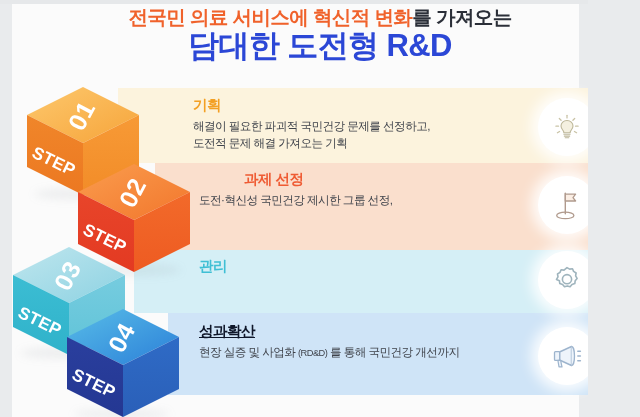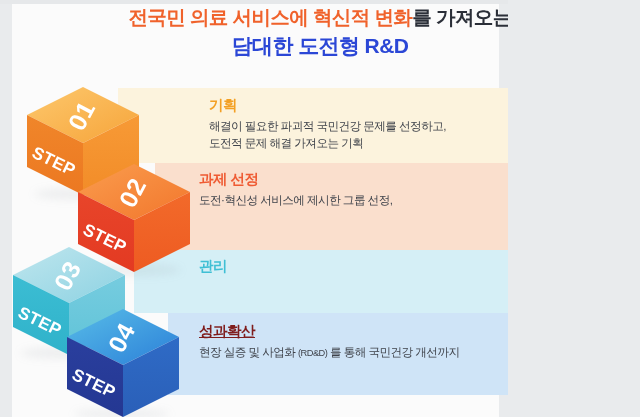--- a/index.html
+++ b/index.html
@@ -2,57 +2,57 @@
 <html><head>
 <meta charset="utf-8">
 <style>
   * { margin:0; padding:0; box-sizing:border-box; }
   html,body { width:640px; height:417px; overflow:hidden; }
   body {
     font-family:"Liberation Sans","DejaVu Sans",sans-serif;
     background:#e9ebed;
     position:relative;
   }
-  #page { position:absolute; inset:0; width:508px; height:417px; overflow:hidden; background:#e9ebed; }
+  #page { position:absolute; inset:0; width:588px; height:417px; overflow:hidden; background:#e9ebed; }
 
   
   .canvas { position:absolute; left:0; top:0; width:640px; height:417px; background:#fbfbfb; }
   .edge-l { position:absolute; left:0; top:0; width:12px; height:417px; background:#e9ebed; }
   .edge-r { position:absolute; right:0; top:0; width:9px;  height:417px; background:#e9ebed; }
   .edge-t { position:absolute; left:0; top:0;  width:640px; height:4px;  background:#e6e8ea; }
 
   
   .title-wrap { position:absolute; left:0; top:4px; width:640px; text-align:center; }
   .title-line1 { font-size:19.5px; font-weight:bold; letter-spacing:-0.6px; line-height:26px;
                  white-space:nowrap; }
   .t-orange { color:#f0622b; }
   .t-dark   { color:#2b2f38; }
-  .title-line2 { font-size:21px; font-weight:bold; color:#2b47d6; letter-spacing:-0.6px;
+  .title-line2 { font-size:31px; font-weight:bold; color:#2b47d6; letter-spacing:-0.6px;
                  line-height:30px; margin-top:1px; white-space:nowrap; }
 
   
   .band { position:absolute; }
   .band1 { left:118px; top:88px;  width:513px; height:75px;  background:#fcf3dd; }
   .band2 { left:155px; top:163px; width:476px; height:87px;  background:#fadfcd; }
   .band3 { left:134px; top:250px; width:497px; height:63px;  background:#d5eff6; }
   .band4 { left:168px; top:313px; width:463px; height:82px;  background:#cfe4f7; }
 
   
   .txt { position:absolute; z-index:6; }
-  .t1 { left:209px; top:96px; }
+  .t1 { left:193px; top:96px; }
   .t2 { left:199px; top:170px; }
   .t3 { left:199px; top:257px;text-align:right; }
   .t4 { left:199px; top:322px; }
 
   .sect-title { font-size:14.5px; font-weight:bold; letter-spacing:-0.5px; line-height:19px;
                 margin-bottom:2px; }
   .c-orange  { color:#f3a024; }
-  .c-red     { color:#ef5b33; }
+  .c-red     { color:#ef5b33;margin-left:45px; }
   .c-teal    { color:#3fbfd4; }
-  .c-blue    { color:#7f1d1d;text-decoration:underline; }
+  .c-blue    { color:#0f172a;text-decoration:underline; }
 
   .sect-desc { font-size:11.6px; color:#3f434b; letter-spacing:-0.55px; line-height:17px;
                white-space:nowrap; font-weight:500; }
   .sect-desc .sm { font-size:9.3px;margin-top:43px; }
 
   
   .badge { position:absolute; width:58px; height:58px; border-radius:50%;
            background:#ffffff; z-index:7;
            display:flex; align-items:center; justify-content:center;
            box-shadow:0 0 13px 7px rgba(255,255,255,0.85); }
@@ -106,21 +106,21 @@
   <div class="shadow sh4"></div>
 
   <div class="txt t1">
     <div class="sect-title c-orange">기획</div>
     <div class="sect-desc">해결이 필요한 파괴적 국민건강 문제를 선정하고,</div>
     <div class="sect-desc">도전적 문제 해결 가져오는 기획</div>
   </div>
 
   <div class="txt t2">
     <div class="sect-title c-red">과제 선정</div>
-    <div class="sect-desc">도전·혁신성 서비스에 제시한 그룹 선정,</div>
+    <div class="sect-desc">도전·혁신성 국민건강 제시한 그룹 선정,</div>
   </div>
 
   <div class="txt t3">
     <div class="sect-title c-teal">관리</div>
   </div>
 
   <div class="txt t4">
     <div class="sect-title c-blue">성과확산</div>
     <div class="sect-desc"><span>현장 실증 및 사업화 </span><span class="sm">(RD&amp;D)</span><span> 를 통해 국민건강 개선까지</span></div>
   </div>

